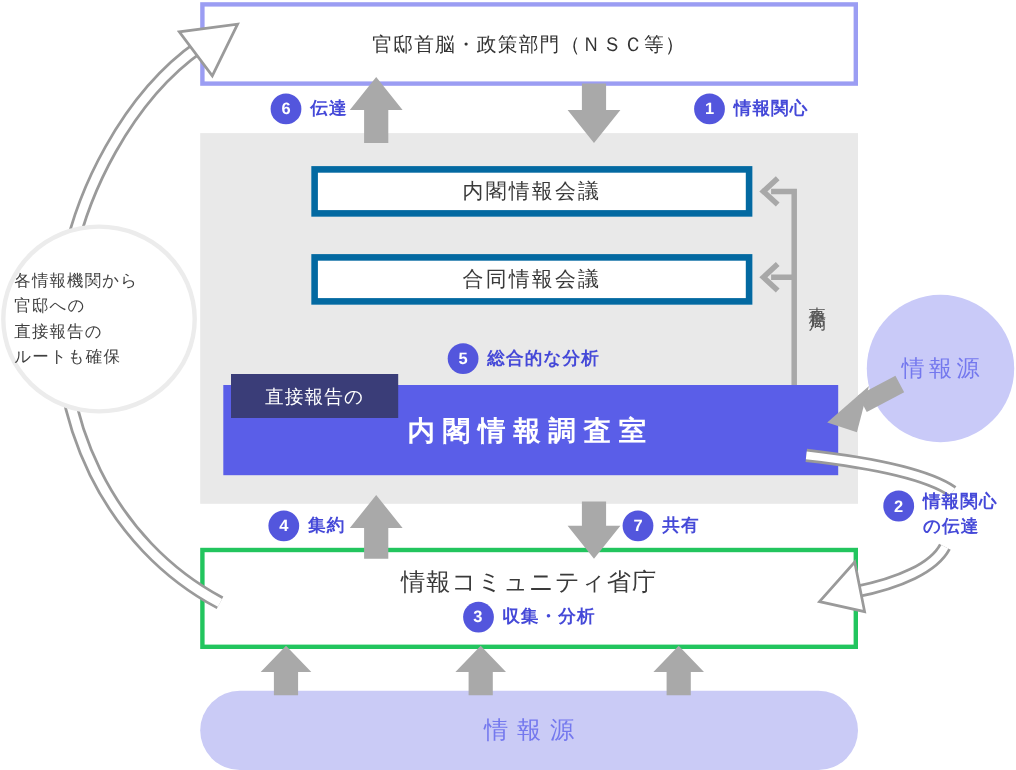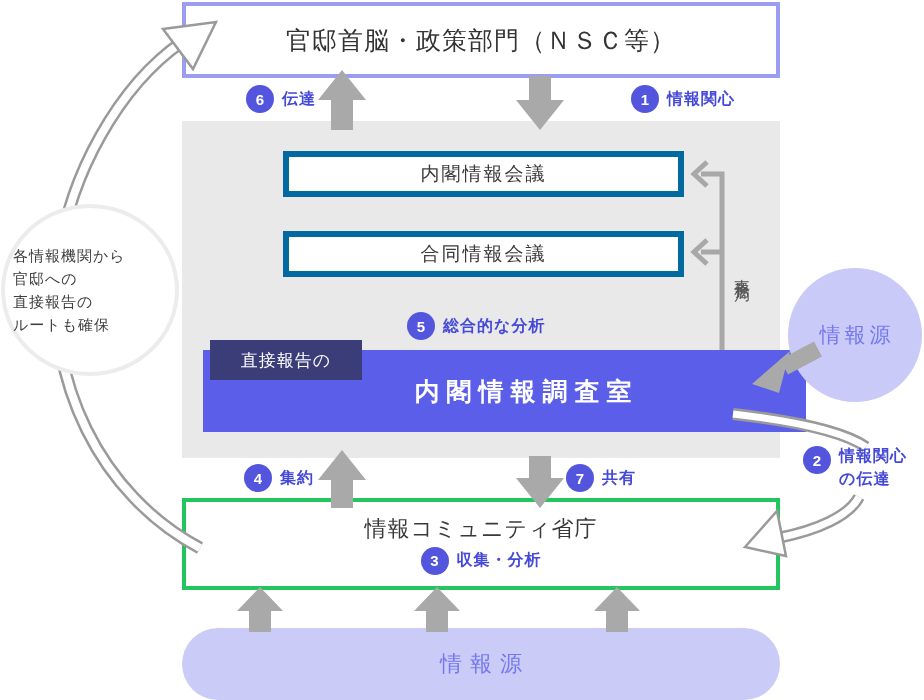--- a/index.html
+++ b/index.html
@@ -6,28 +6,28 @@
   .stage{
     position:relative;width:924px;height:700px;overflow:hidden;background:#ffffff;
     font-family:"Liberation Sans","DejaVu Sans",sans-serif;
   }
   .gray-panel{
     position:absolute;left:182px;top:121px;width:598px;height:337px;
     background:#e9e9e9;z-index:0;
   }
   .box{position:absolute;background:#fff;box-sizing:border-box;display:flex;align-items:center;justify-content:center;z-index:1;}
   .top-box{left:182px;top:2px;width:598px;height:76px;border:4px solid #9b9df3;}
-  .top-box span{font-size:25px;color:#333;letter-spacing:1px;}
+  .top-box span{font-size:18px;color:#333;letter-spacing:1px;}
   .inner-box{left:283px;width:401px;height:46px;border:6px solid #0369a1;}
   .inner-box span{font-size:19px;color:#3a3a3a;letter-spacing:2px;}
   .box-naikaku{top:151px;}
   .box-godo{top:231px;}
   .ciro-box{
     position:absolute;left:203px;top:350px;width:559px;height:82px;background:#5a5ee8;z-index:1;
-    display:flex;align-items:center;justify-content:center;padding-left:44px;
+    display:flex;align-items:center;justify-content:center;
   }
   .ciro-box span{color:#fff;font-size:25px;font-weight:bold;letter-spacing:7px;}
   .ciro-tab{
     position:absolute;left:210px;top:340px;width:152px;height:40px;background:#3a3d78;z-index:2;
     display:flex;align-items:center;justify-content:center;
   }
   .ciro-tab span{color:#fff;font-size:17px;letter-spacing:1px;}
   .bottom-box{
     left:182px;top:498px;width:598px;height:92px;border:4px solid #22c55e;
     flex-direction:column;gap:3px;

